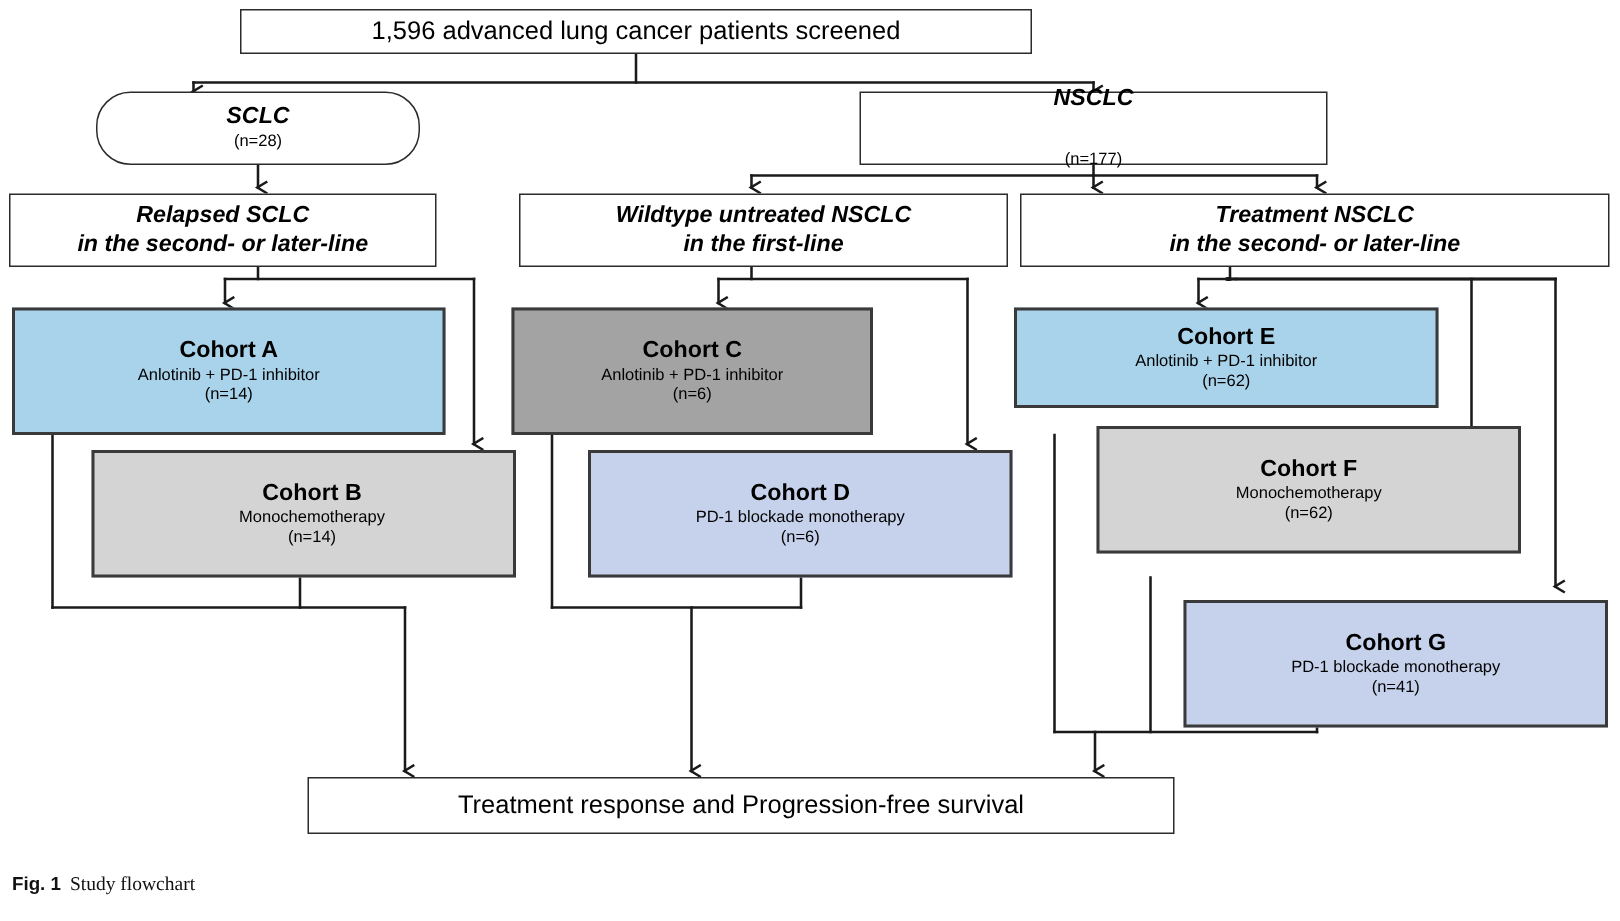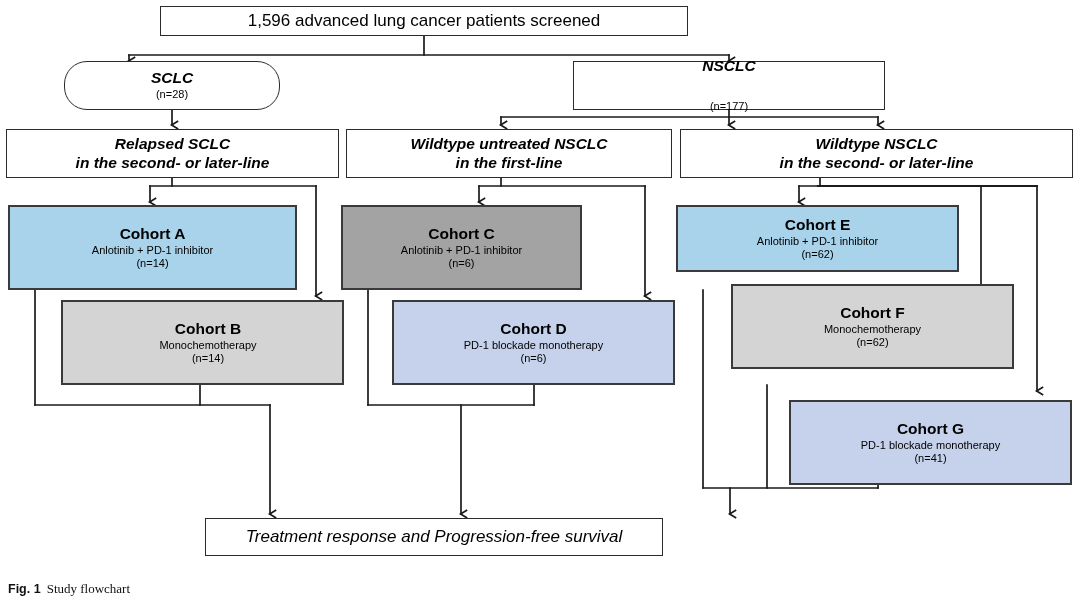--- a/index.html
+++ b/index.html
@@ -169,32 +169,32 @@
   <div class="node plain" style="left:64px; top:61px; width:216px; height:49px; background:#ffffff;border-radius:23px;">
     <span class="ln t-ital">SCLC</span>
     <span class="ln t-reg">(n=28)</span>
   </div>
 
   <div class="node plain" style="left:573px; top:61px; width:312px; height:49px; background:#ffffff;gap:24px;">
     <span class="ln t-ital">NSCLC</span>
     <span class="ln t-reg">(n=177)</span>
   </div>
 
-  <div class="node plain" style="left:6px; top:129px; width:333px; height:49px; background:#ffffff;">
+  <div class="node plain" style="left:6px; top:129px; width:285px; height:49px; background:#ffffff;">
     <span class="ln t-ital">Relapsed SCLC</span>
     <span class="ln t-ital">in the second- or later-line</span>
   </div>
 
   <div class="node plain" style="left:346px; top:129px; width:326px; height:49px; background:#ffffff;">
     <span class="ln t-ital">Wildtype untreated NSCLC</span>
     <span class="ln t-ital">in the first-line</span>
   </div>
 
   <div class="node plain" style="left:680px; top:129px; width:393px; height:49px; background:#ffffff;">
-    <span class="ln t-ital">Wildtype NSCLC</span>
+    <span class="ln t-ital">Treatment NSCLC</span>
     <span class="ln t-ital">in the second- or later-line</span>
   </div>
 
   <div class="node" style="left:8px; top:205px; width:289px; height:85px; background:#a8d3ea;">
     <span class="ln t-bold">Cohort A</span>
     <span class="ln t-reg">Anlotinib + PD-1 inhibitor</span>
     <span class="ln t-reg">(n=14)</span>
   </div>
 
   <div class="node" style="left:341px; top:205px; width:241px; height:85px; background:#a3a3a3;">
@@ -226,21 +226,21 @@
     <span class="ln t-reg">Monochemotherapy</span>
     <span class="ln t-reg">(n=62)</span>
   </div>
 
   <div class="node" style="left:789px; top:400px; width:283px; height:85px; background:#c6d2ec;">
     <span class="ln t-bold">Cohort G</span>
     <span class="ln t-reg">PD-1 blockade monotherapy</span>
     <span class="ln t-reg">(n=41)</span>
   </div>
 
-  <div class="node plain" style="left:205px; top:518px; width:458px; height:38px; background:#ffffff;font-style:italic;">
+  <div class="node plain" style="left:205px; top:518px; width:578px; height:38px; background:#ffffff;">
     <span class="ln t-top">Treatment response and Progression-free survival</span>
   </div>
 
   <div class="caption">
     <span class="figlbl">Fig. 1</span><span>Study flowchart</span>
   </div>
 
 </div>
 
 </body></html>

